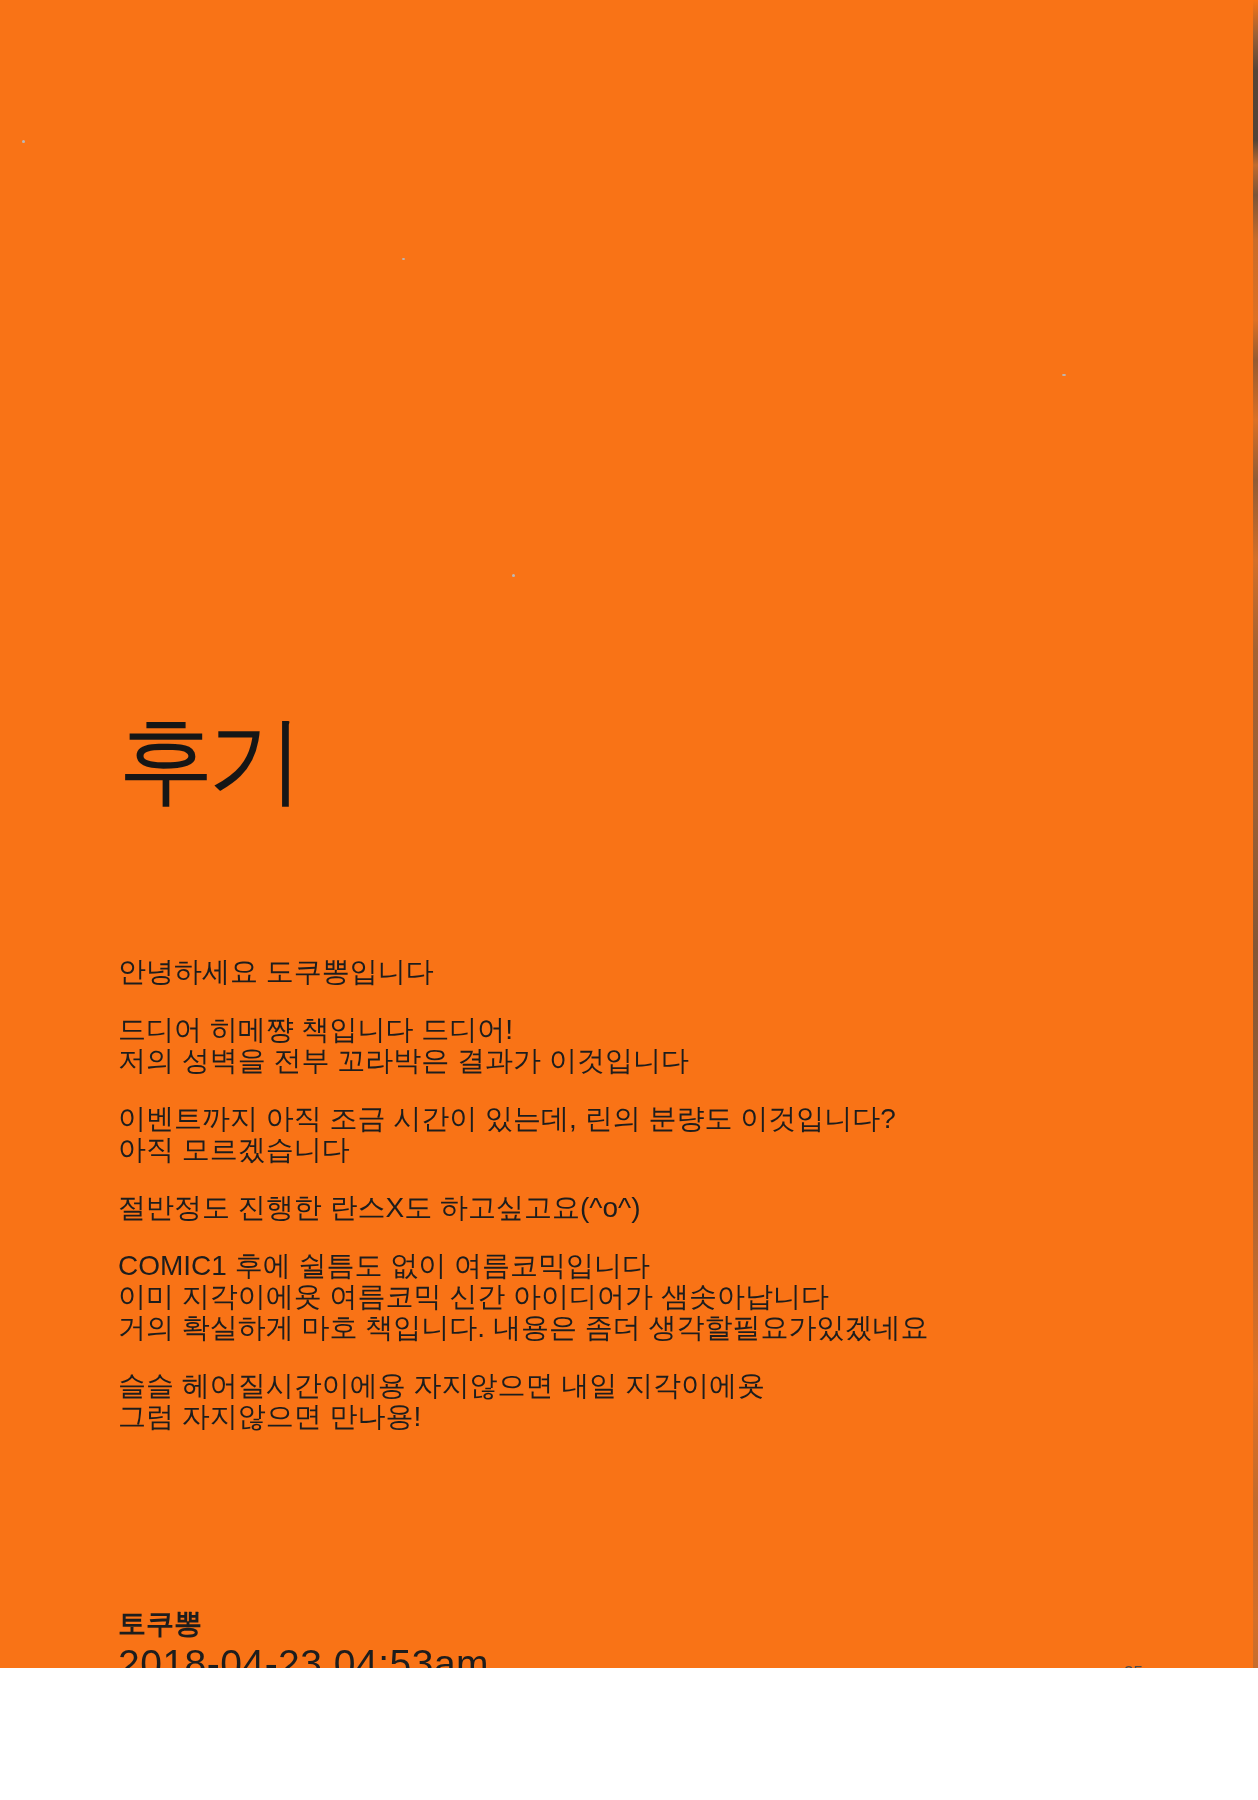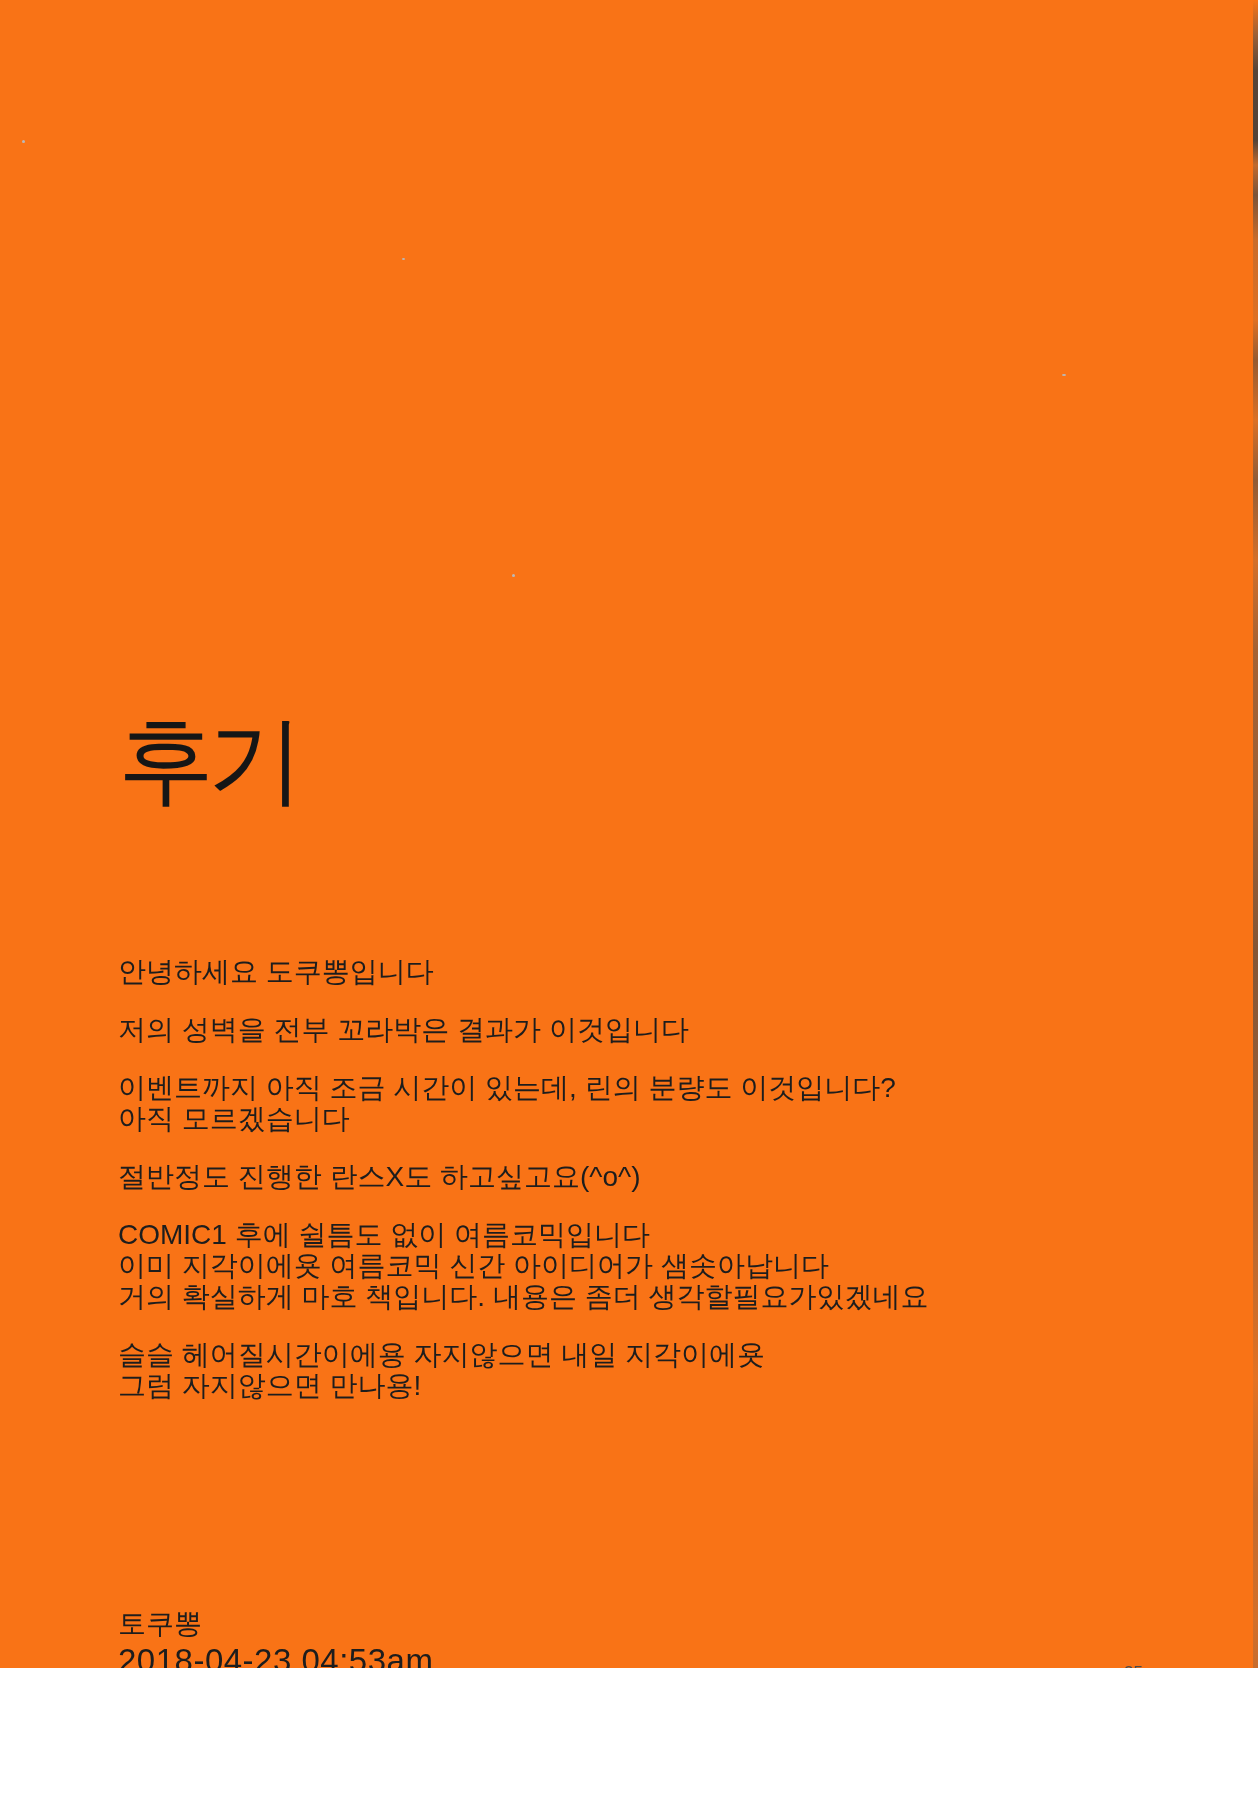--- a/index.html
+++ b/index.html
@@ -46,23 +46,24 @@
   .signature {
     position: absolute;
     left: 118px;
     top: 1610px;
     line-height: 1;
   }
   .signature .author {
     font-size: 28px;
     margin: 0 0 6px 0;
     color: #1d1d1d;
+    font-weight: bold;
   }
   .signature .datetime {
-    font-size: 33px;
+    font-size: 39px;
     margin: 0;
     letter-spacing: 0.5px;
     color: #1d1d1d;
   }
   .page-number {
     position: absolute;
     left: 1124px;
     top: 1663px;
     font-size: 17px;
     color: #4a4a4a;
@@ -118,20 +119,21 @@
   <h1 class="title">후기</h1>
 
   <div class="afterword">
 
     <div class="para">
       <p class="line">안녕하세요 도쿠뽕입니다</p>
     </div>
 
 
     <div class="para">
+      <p class="line">드디어 히메쨩 책입니다 드디어!</p>
       <p class="line">저의 성벽을 전부 꼬라박은 결과가 이것입니다</p>
     </div>
 
     <div class="para">
       <p class="line">이벤트까지 아직 조금 시간이 있는데, 린의 분량도 이것입니다?</p>
       <p class="line">아직 모르겠습니다</p>
     </div>
 
     <div class="para">
       <p class="line">절반정도 진행한 란스X도 하고싶고요(^o^)</p>

